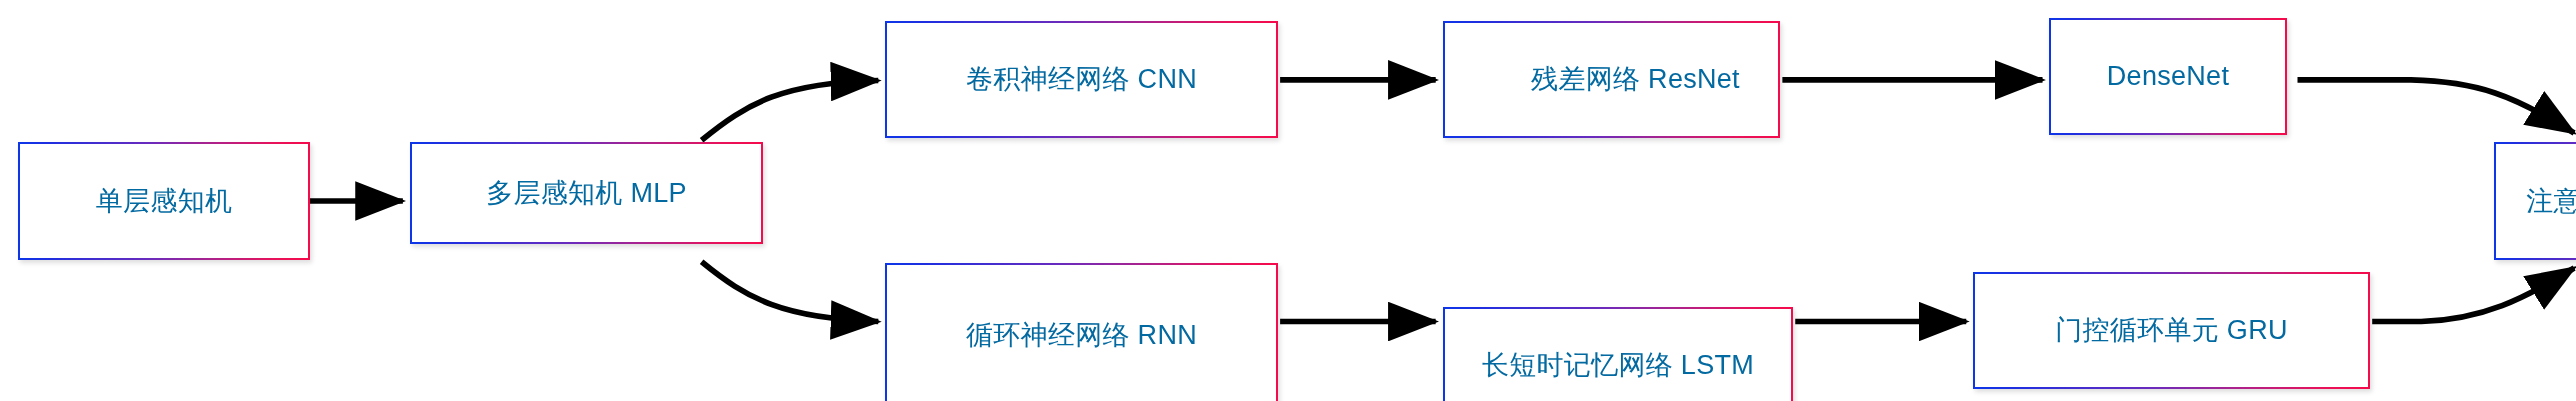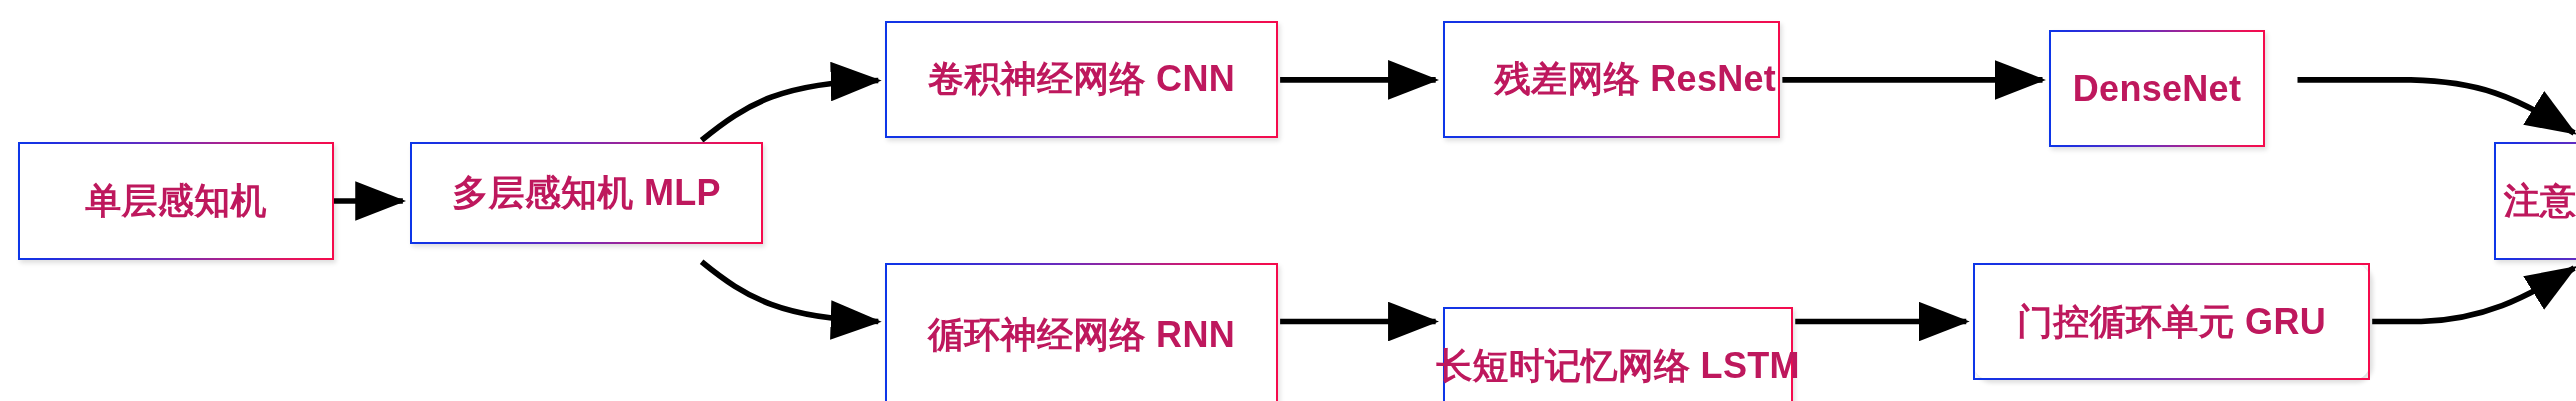--- a/index.html
+++ b/index.html
@@ -28,26 +28,26 @@
     box-sizing: border-box;
     background: #ffffff;
     border: 2.6px solid transparent;
     border-image: linear-gradient(90deg, #0d36e8 0%, #1e2fe0 10%, #6a2bbd 45%, #a8238f 65%, #e8125a 88%, #f50a4c 100%) 1;
     display: flex;
     align-items: center;
     justify-content: center;
     box-shadow: 2.1px 2.6px 4.6px rgba(0,0,0,0.13);
   }
   .node-label {
-    font-size: 36px;
-    color: #be185d;
+    font-size: 27px;
+    color: #0369a1;
     line-height: 1;
     letter-spacing: 0.3px;
     white-space: nowrap;
-    font-weight: 700;
+    font-weight: 400;
   }
 </style>
 </head>
 <body>
 
 <div id="canvas">
 
   <svg id="edges" viewBox="0 0 7004 780" width="3608" height="402" xmlns="http://www.w3.org/2000/svg">
     <defs>
       <marker id="arrowhead" markerWidth="9" markerHeight="7" refX="8.4" refY="3.5" orient="auto" markerUnits="strokeWidth">
@@ -71,42 +71,42 @@
 
     <line x1="3485" y1="624" x2="3817" y2="624" stroke="#000000" stroke-width="11" marker-end="url(#arrowhead)"></line>
 
     <path d="M 4605 624 L 4700 624 C 4820 620, 4900 580, 4997 520" fill="none" stroke="#000000" stroke-width="11" marker-end="url(#arrowhead)"></path>
 
     <line x1="5235" y1="390" x2="5517" y2="390" stroke="#000000" stroke-width="11" marker-end="url(#arrowhead)"></line>
 
     <line x1="5980" y1="390" x2="6287" y2="390" stroke="#000000" stroke-width="11" marker-end="url(#arrowhead)"></line>
   </svg>
 
-  <div class="node" style="left: 18px; top: 142px; width: 316px; height: 118px;">
+  <div class="node" style="left: 18px; top: 142px; width: 292px; height: 118px;">
     <span class="node-label">单层感知机</span>
   </div>
   <div class="node" style="left: 410px; top: 142px; width: 353px; height: 102px;">
     <span class="node-label">多层感知机 MLP</span>
   </div>
   <div class="node" style="left: 885px; top: 20.6px; width: 393px; height: 117px;">
     <span class="node-label">卷积神经网络 CNN</span>
   </div>
   <div class="node" style="left: 1443px; top: 20.6px; width: 337px; height: 117px; padding-left: 48px;">
     <span class="node-label">残差网络 ResNet</span>
   </div>
-  <div class="node" style="left: 2049px; top: 30px; width: 216px; height: 117px;">
+  <div class="node" style="left: 2049px; top: 18px; width: 238px; height: 117px;">
     <span class="node-label">DenseNet</span>
   </div>
   <div class="node" style="left: 885px; top: 263px; width: 393px; height: 144px;">
     <span class="node-label">循环神经网络 RNN</span>
   </div>
   <div class="node" style="left: 1443px; top: 263px; width: 350px; height: 117px; margin-top: 44px;">
     <span class="node-label">长短时记忆网络 LSTM</span>
   </div>
-  <div class="node" style="left: 1973px; top: 263px; width: 397px; height: 117px; border-radius: 17px;">
+  <div class="node" style="left: 1973px; top: 272px; width: 397px; height: 117px;">
     <span class="node-label">门控循环单元 GRU</span>
   </div>
   <div class="node" style="left: 2494px; top: 142px; width: 201px; height: 118px;">
     <span class="node-label">注意力机制</span>
   </div>
 
 </div>
 
 
 </body></html>

